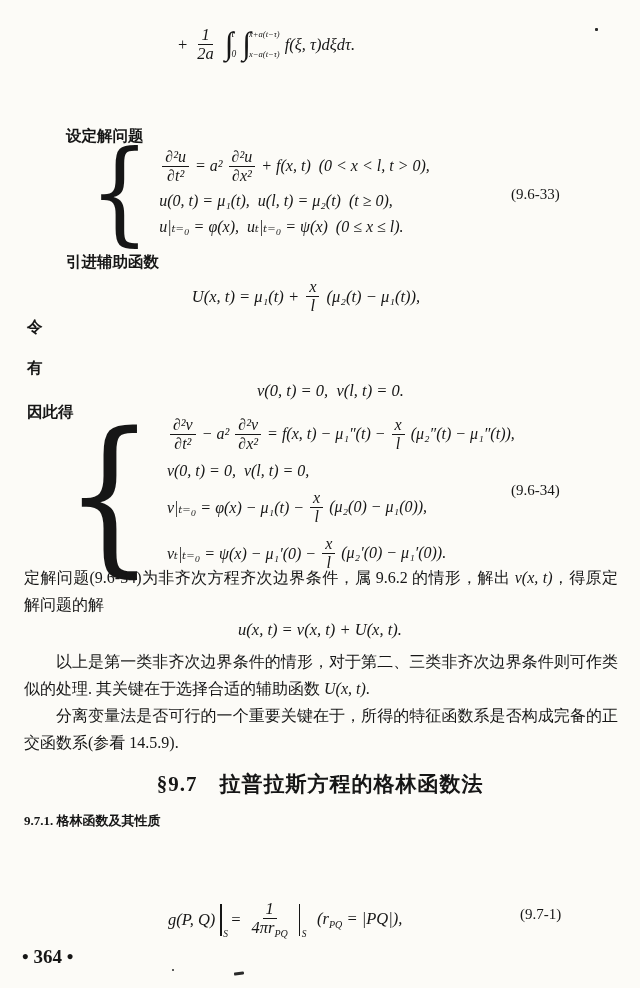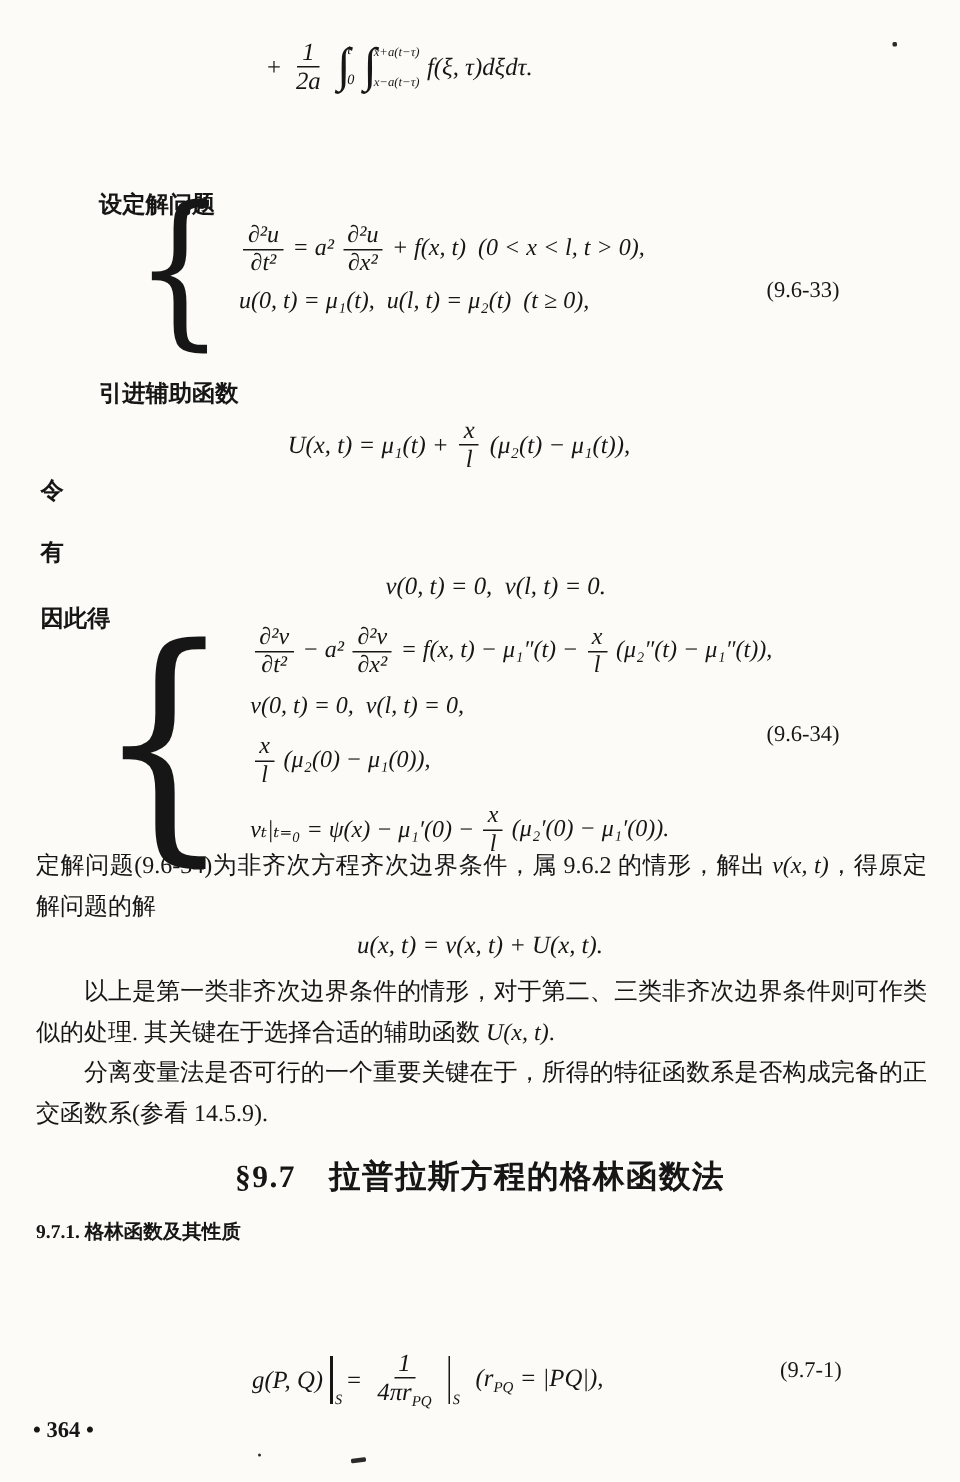--- a/index.html
+++ b/index.html
@@ -75,20 +75,21 @@
             <span class="den">∂t²</span>
           </span>
           <span>= a²</span>
           <span class="frac">
             <span class="num">∂²u</span>
             <span class="den">∂x²</span>
           </span>
           <span>+ f(x, t) (0 &lt; x &lt; l, t &gt; 0),</span>
         </div>
         <div class="eqline">u(0, t) = μ₁(t), u(l, t) = μ₂(t) (t ≥ 0),</div>
+        <div class="eqline">u|ₜ₌₀ = φ(x), uₜ|ₜ₌₀ = ψ(x) (0 ≤ x ≤ l).</div>
       </div>
     </div>
     <span class="eqnum abs" style="left:511px; top:38px;">(9.6-33)</span>
   </div>
 
   <div class="abs b" style="left:66px; top:252px; font-size:15.5px;">引进辅助函数</div>
   <div class="abs fml" style="left:0; right:0; top:278px; justify-content:center; transform:translateX(-14px);">
     <span>U(x, t) = μ₁(t) +</span>
     <span class="frac">
       <span class="num">x</span>
@@ -118,20 +119,21 @@
           </span>
           <span>= f(x, t) − μ₁″(t) −</span>
           <span class="frac">
             <span class="num">x</span>
             <span class="den">l</span>
           </span>
           <span>(μ₂″(t) − μ₁″(t)),</span>
         </div>
         <div class="eqline">v(0, t) = 0, v(l, t) = 0,</div>
         <div class="eqline">
+          <span>v|ₜ₌₀ = φ(x) − μ₁(t) −</span>
           <span class="frac">
             <span class="num">x</span>
             <span class="den">l</span>
           </span>
           <span>(μ₂(0) − μ₁(0)),</span>
         </div>
         <div class="eqline">
           <span>vₜ|ₜ₌₀ = ψ(x) − μ₁′(0) −</span>
           <span class="frac">
             <span class="num">x</span>
@@ -171,19 +173,19 @@
       <span class="den"><span>4πr</span><sub class="fsub">PQ</sub></span>
     </span>
     <span class="ebarwrap">
       <span class="ebar"></span>
       <span class="esub">S</span>
     </span>
     <span><span> (r</span><sub class="fsub">PQ</sub><span> = |PQ|),</span></span>
   </div>
   <span class="eqnum abs" style="left:520px; top:906px;">(9.7-1)</span>
 
-  <div class="abs b" style="left:22px; top:946px; font-size:15px;">• 364 •</div>
+  <div class="abs b" style="left:22px; top:946px; font-size:19px;">• 364 •</div>
 
   <span class="abs speck" style="left:595px; top:28px; width:3px; height:3px;"></span>
   <span class="abs speck" style="left:172px; top:969px; width:2px; height:2px;"></span>
   <span class="abs speck" style="left:234px; top:972px; width:10px; height:3px; transform:rotate(-8deg);"></span>
 
 </div>
 
 </body></html>

